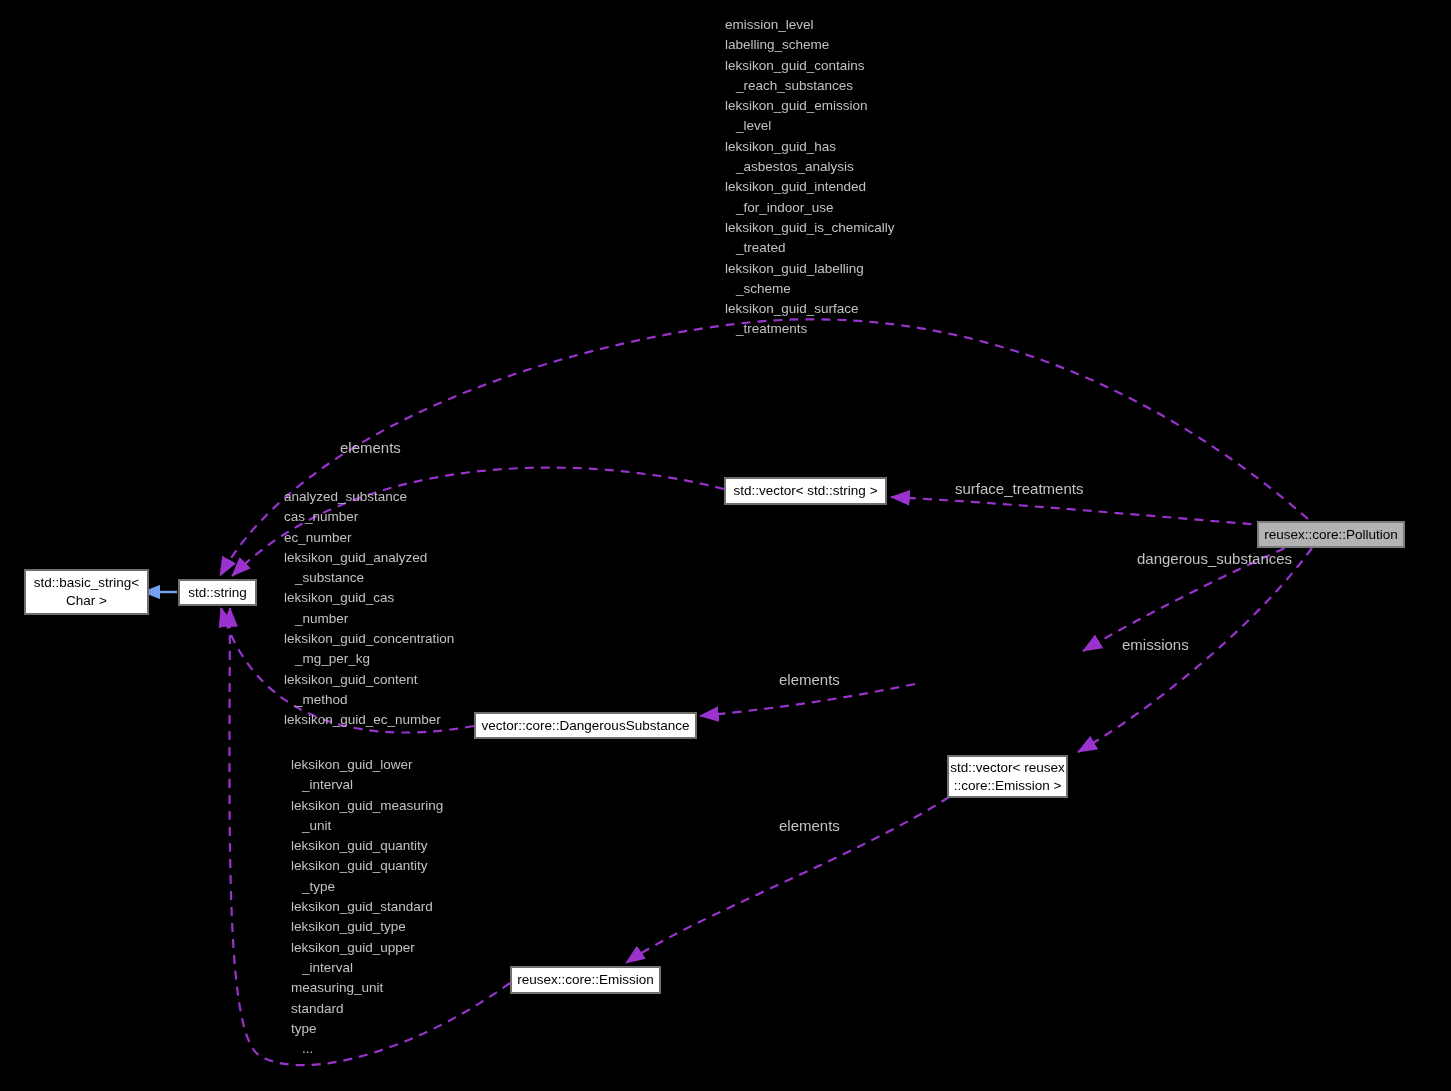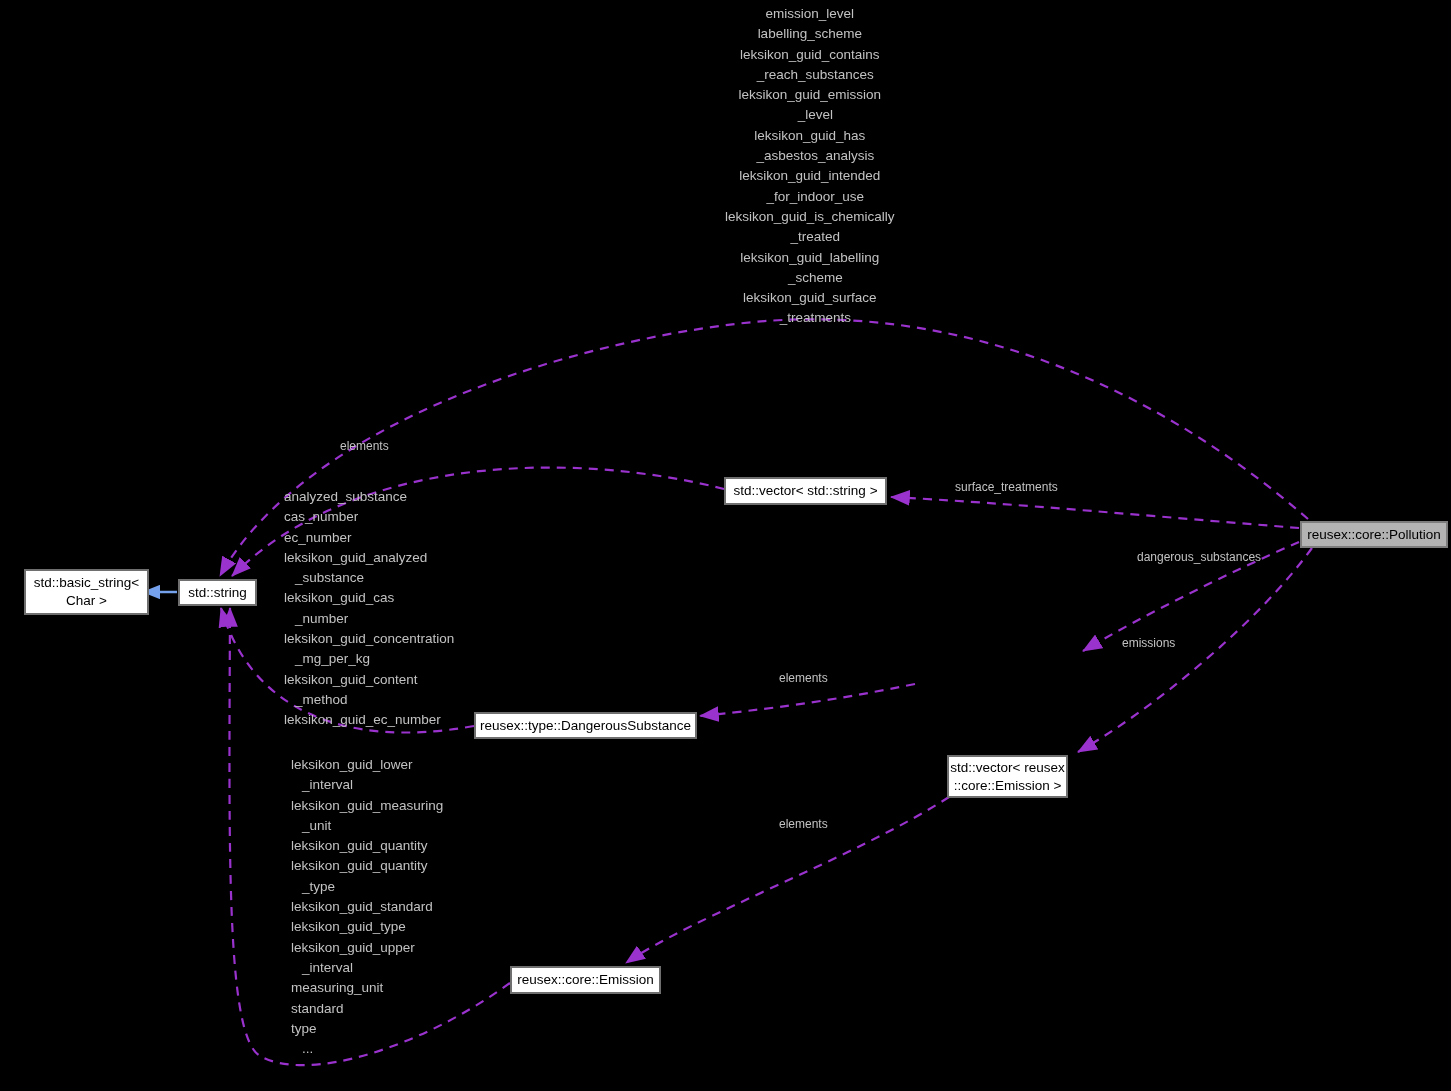--- a/index.html
+++ b/index.html
@@ -18,21 +18,21 @@
   .edges{position:absolute;left:0;top:0;width:1451px;height:1091px;}
   .edges path.use{fill:none;stroke:var(--edge);stroke-width:2.2;stroke-dasharray:9 7;}
   .edges path.inh{fill:none;stroke:var(--inherit);stroke-width:2.6;}
   .node{
     position:absolute;box-sizing:border-box;background:var(--nodebg);
     border:2px solid #6f6f6f;color:#000;font-size:13.5px;line-height:18px;
     display:flex;align-items:center;justify-content:center;text-align:center;
     padding:1px 0;cursor:pointer;
   }
   .node.focus{background:var(--focusbg);border-color:#7d7d7d;}
-  .elabel{position:absolute;color:var(--label);font-size:12px;white-space:nowrap;}
+  .elabel{position:absolute;color:var(--label);font-size:15px;white-space:nowrap;}
   .mlist{position:absolute;color:var(--label);font-size:13.5px;line-height:20.3px;white-space:nowrap;}
   .mlist .ind{padding-left:11px;}
 </style>
 </head>
 <body>
 
 <div class="canvas">
 
   <svg class="edges" width="1451" height="1091" viewBox="0 0 1451 1091">
     <defs>
@@ -52,33 +52,33 @@
     <path class="use" d="M 1299 542 C 1230 572, 1140 617, 1083 651" marker-end="url(#arrowP)"></path>
     <path class="use" d="M 1312 548 C 1258 622, 1158 706, 1078 752" marker-end="url(#arrowP)"></path>
     <path class="use" d="M 915 684 C 845 698, 790 707, 700 716" marker-end="url(#arrowP)"></path>
     <path class="use" d="M 949 797 C 858 856, 692 917, 626 963" marker-end="url(#arrowP)"></path>
     <path class="inh" d="M 177 592 L 143 592" marker-end="url(#arrowB)"></path>
   </svg>
 
   <div class="node" style="left:4px;top:569px;width:125px;height:46px;margin-left:20px;">std::basic_string&lt; Char &gt;</div>
   <div class="node" style="left:178px;top:579px;width:79px;height:27px;">std::string</div>
   <div class="node" style="left:724px;top:477px;width:163px;height:28px;">std::vector&lt; std::string &gt;</div>
-  <div class="node focus" style="left:1300px;top:521px;width:148px;height:27px;">reusex::core::Pollution</div>
-  <div class="node" style="left:474px;top:712px;width:223px;height:27px;">reusex::type::DangerousSubstance</div>
+  <div class="node focus" style="left:1257px;top:521px;width:148px;height:27px;">reusex::core::Pollution</div>
+  <div class="node" style="left:474px;top:712px;width:223px;height:27px;">vector::core::DangerousSubstance</div>
   <div class="node" style="left:947px;top:755px;width:121px;height:43px;">std::vector&lt; reusex ::core::Emission &gt;</div>
   <div class="node" style="left:510px;top:966px;width:151px;height:28px;">reusex::core::Emission</div>
 
   <div class="elabel" style="left:340px;top:439px;">elements</div>
   <div class="elabel" style="left:955px;top:480px;">surface_treatments</div>
   <div class="elabel" style="left:1137px;top:550px;">dangerous_substances</div>
   <div class="elabel" style="left:1122px;top:636px;">emissions</div>
   <div class="elabel" style="left:779px;top:671px;">elements</div>
   <div class="elabel" style="left:779px;top:817px;">elements</div>
 
-  <div class="mlist" style="left:725px;top:4px;text-align:center;">
+  <div class="mlist" style="left:725px;top:15px;">
       <div class="">emission_level</div>
       <div class="">labelling_scheme</div>
       <div class="">leksikon_guid_contains</div>
       <div class="ind">_reach_substances</div>
       <div class="">leksikon_guid_emission</div>
       <div class="ind">_level</div>
       <div class="">leksikon_guid_has</div>
       <div class="ind">_asbestos_analysis</div>
       <div class="">leksikon_guid_intended</div>
       <div class="ind">_for_indoor_use</div>

